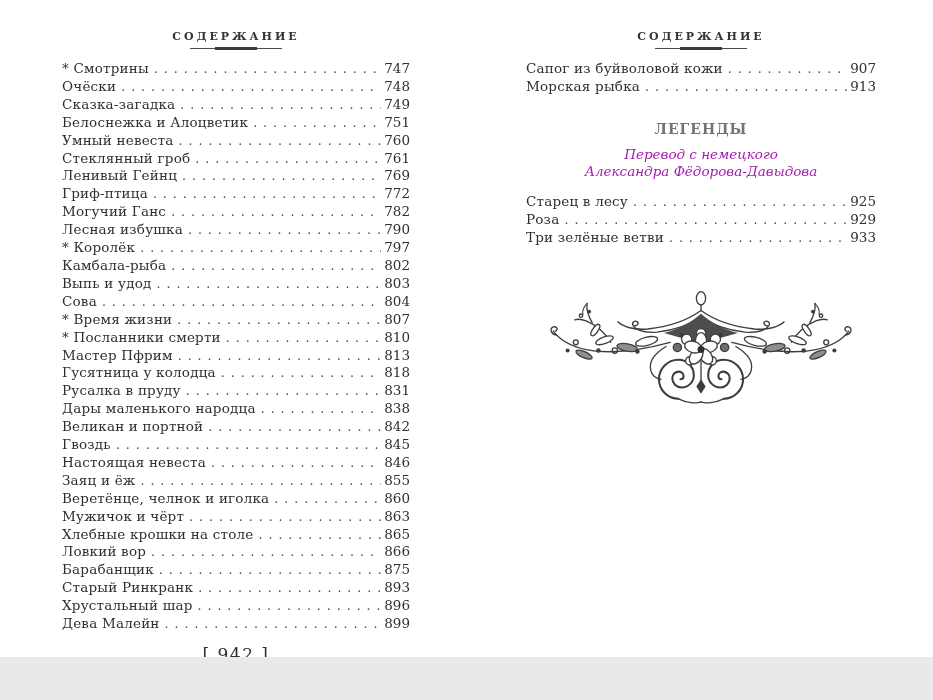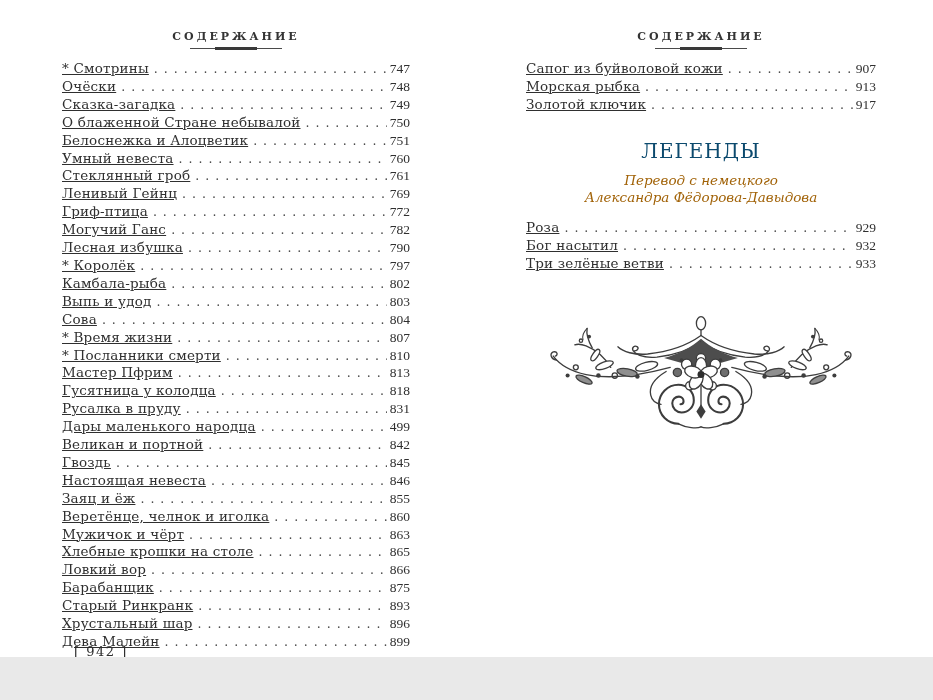--- a/index.html
+++ b/index.html
@@ -31,47 +31,47 @@
     transform:translateX(-50%);
     width:42px;height:3px;background:#3a3a3a;
   }
 
   .toc-list{margin-top:11px;}
   .toc-row{
     display:flex;align-items:baseline;
     font-size:13.5px;line-height:16.9px;
     white-space:nowrap;
   }
-  .toc-title{flex:0 0 auto;letter-spacing:0.2px;text-decoration:underline;}
+  .toc-title{flex:0 0 auto;letter-spacing:0.2px;}
   .toc-dots{
     flex:1 1 auto;overflow:hidden;
     margin:0 3px 0 5px;
     color:#4a4a4a;font-size:12.5px;
   }
   .toc-dots::after{
     content:". . . . . . . . . . . . . . . . . . . . . . . . . . . . . . . . . . . . . . . . . . . . . . . . . . . . . . . . . . . . . . . . . . . . . . . . . . . . . . . .";
     letter-spacing:1px;
   }
-  .toc-page{flex:0 0 auto;text-align:left;font-family:Liberation Serif, serif;}
+  .toc-page{flex:0 0 auto;text-align:left;}
 
   .section-block{margin-top:25px;text-align:center;}
   .section-title{
-    font-size:20px;font-weight:normal;letter-spacing:1px;color:#0c4a6e;
+    font-size:14px;font-weight:bold;letter-spacing:1px;color:#737373;
   }
   .section-subtitle{
     margin-top:9px;
-    font-style:italic;font-size:13.5px;line-height:17px;color:#a16207;
+    font-style:italic;font-size:13.5px;line-height:17px;color:#a21caf;
   }
   .toc-list.second{margin-top:13px;}
 
   .ornament-wrap{margin-top:42px;text-align:center;}
 
   .footer-folio{
-    position:absolute;left:74px;top:644px;width:348px;
-    text-align:left;font-size:13px;letter-spacing:1.5px;color:#2e2e2e;
+    position:absolute;left:62px;top:644px;width:348px;
+    text-align:center;font-size:17px;letter-spacing:1.5px;color:#2e2e2e;
   }
 </style>
 </head>
 <body>
 
 <div id="spread">
 
   <div class="page" id="page-left">
     <div class="toc-header">СОДЕРЖАНИЕ</div>
     <div class="header-rule"></div>
@@ -88,25 +88,20 @@
           <span class="toc-dots"></span>
           <span class="toc-page">748</span>
         </div>
 
         <div class="toc-row">
           <span class="toc-title">Сказка-загадка</span>
           <span class="toc-dots"></span>
           <span class="toc-page">749</span>
         </div>
 
-        <div class="toc-row">
-          <span class="toc-title">О блаженной Стране небывалой</span>
-          <span class="toc-dots"></span>
-          <span class="toc-page">750</span>
-        </div>
 
         <div class="toc-row">
           <span class="toc-title">Белоснежка и Алоцветик</span>
           <span class="toc-dots"></span>
           <span class="toc-page">751</span>
         </div>
 
         <div class="toc-row">
           <span class="toc-title">Умный невеста</span>
           <span class="toc-dots"></span>
@@ -193,21 +188,21 @@
 
         <div class="toc-row">
           <span class="toc-title">Русалка в пруду</span>
           <span class="toc-dots"></span>
           <span class="toc-page">831</span>
         </div>
 
         <div class="toc-row">
           <span class="toc-title">Дары маленького народца</span>
           <span class="toc-dots"></span>
-          <span class="toc-page">499</span>
+          <span class="toc-page">838</span>
         </div>
 
         <div class="toc-row">
           <span class="toc-title">Великан и портной</span>
           <span class="toc-dots"></span>
           <span class="toc-page">842</span>
         </div>
 
         <div class="toc-row">
           <span class="toc-title">Гвоздь</span>
@@ -288,51 +283,46 @@
           <span class="toc-dots"></span>
           <span class="toc-page">907</span>
         </div>
 
         <div class="toc-row">
           <span class="toc-title">Морская рыбка</span>
           <span class="toc-dots"></span>
           <span class="toc-page">913</span>
         </div>
 
-        <div class="toc-row">
-          <span class="toc-title">Золотой ключик</span>
-          <span class="toc-dots"></span>
-          <span class="toc-page">917</span>
-        </div>
 
       </div>
 
     <div class="section-block">
       <div class="section-title">ЛЕГЕНДЫ</div>
       <div class="section-subtitle">
         <div>Перевод с немецкого</div>
         <div>Александра Фёдорова-Давыдова</div>
       </div>
     </div>
 
     <div class="toc-list second">
 
+        <div class="toc-row">
+          <span class="toc-title">Старец в лесу</span>
+          <span class="toc-dots"></span>
+          <span class="toc-page">925</span>
+        </div>
 
         <div class="toc-row">
           <span class="toc-title">Роза</span>
           <span class="toc-dots"></span>
           <span class="toc-page">929</span>
         </div>
 
 
-        <div class="toc-row">
-          <span class="toc-title">Бог насытил</span>
-          <span class="toc-dots"></span>
-          <span class="toc-page">932</span>
-        </div>
 
         <div class="toc-row">
           <span class="toc-title">Три зелёные ветви</span>
           <span class="toc-dots"></span>
           <span class="toc-page">933</span>
         </div>
 
       </div>
 
     <div class="ornament-wrap">

